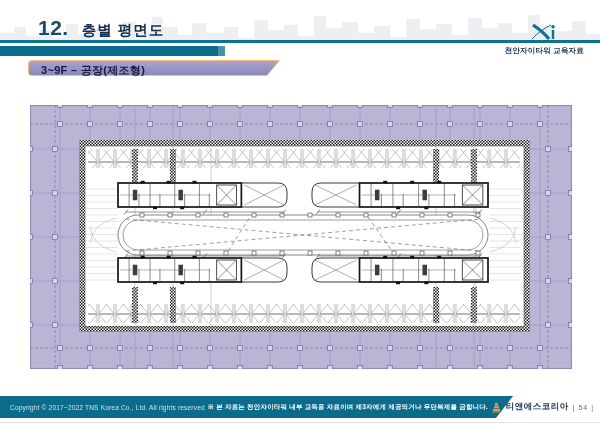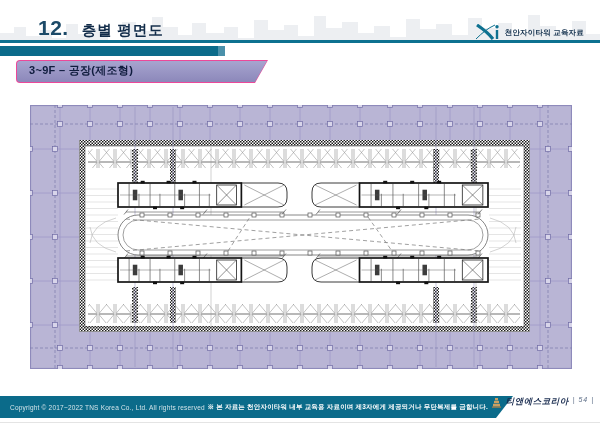--- a/index.html
+++ b/index.html
@@ -2,44 +2,44 @@
 <html><head>
 <meta charset="utf-8">
 <style>
   html,body{margin:0;padding:0;background:#fff;}
   .slide{position:relative;width:600px;height:424px;background:#fff;overflow:hidden;
          font-family:"Liberation Sans",sans-serif;}
   
   .skyline{position:absolute;left:0;top:0;width:600px;height:45px;}
   .titlebox{position:absolute;left:38px;top:16px;display:flex;align-items:baseline;gap:13px;}
   .title-num{font-size:21px;font-weight:800;color:#1c4a68;letter-spacing:0.5px;}
-  .title-txt{font-size:14.5px;font-weight:800;color:#122c49;letter-spacing:1px;font-family:Liberation Serif, serif;}
-  .brand{position:absolute;right:16px;top:24px;display:flex;align-items:center;gap:4px;}
+  .title-txt{font-size:14.5px;font-weight:800;color:#122c49;letter-spacing:1px;}
+  .brand{position:absolute;right:16px;top:24px;display:flex;align-items:center;gap:4px;flex-direction:column;}
   .brand-caption{font-size:7.5px;font-weight:700;color:#13304d;letter-spacing:0.2px;}
   .rule-thin{position:absolute;left:0;top:40px;width:600px;height:2.5px;background:#0d7190;}
   .rule-bar{position:absolute;left:0;top:46px;width:218px;height:10px;background:#0b6b8a;}
   .rule-bar-step{position:absolute;left:218px;top:46px;width:7px;height:10px;background:#4a90aa;}
   
-  .ribbon{position:absolute;left:16px;top:60px;width:252px;height:23px;background:#ec4899;
+  .ribbon{position:absolute;left:28px;top:60px;width:252px;height:16px;background:#fdba74;
           clip-path:polygon(0 0,100% 0,calc(100% - 13px) 100%,0 100%);border-radius:4px 0 0 4px;}
   .ribbon-in{position:absolute;left:1px;top:1px;right:1px;bottom:1px;
           background:linear-gradient(#a7a4cf,#8c88ba);
           clip-path:polygon(0 0,100% 0,calc(100% - 12px) 100%,0 100%);border-radius:3px 0 0 3px;}
   .ribbon-label{position:absolute;left:13px;top:0;line-height:20px;font-size:11px;font-weight:800;
           color:#101c3e;letter-spacing:0.3px;}
   
   .plan-wrap{position:absolute;left:30px;top:105px;width:542px;height:264px;}
   
   .footer-bar{position:absolute;left:0;top:396px;width:600px;height:22px;background:#0b6b8a;
           clip-path:polygon(0 0,513px 0,496px 100%,0 100%);}
   .copyright{position:absolute;left:10px;top:396px;height:22px;display:flex;align-items:center;
           font-size:6.5px;color:rgba(255,255,255,0.82);letter-spacing:0.2px;}
   .notice{position:absolute;right:112px;top:396px;height:22px;display:flex;align-items:center;
           font-size:6.5px;font-weight:700;color:#fff;letter-spacing:0.2px;}
-  .footer-brand{position:absolute;right:6px;top:396px;height:22px;display:flex;gap:4px;font-style:italic;}
+  .footer-brand{position:absolute;right:6px;top:396px;height:22px;display:flex;align-items:center;gap:4px;}
   .company{font-size:8.5px;font-weight:800;color:#16294d;letter-spacing:0.5px;}
   .pagenum{font-size:7px;color:#5a6b85;letter-spacing:1px;}
   .bottom-hairline{position:absolute;left:0;top:422px;width:600px;height:1px;background:#e4e4e4;}
 </style>
 </head>
 <body>
 
 <div class="slide">
 
   <svg class="skyline" viewBox="0 0 600 45">

